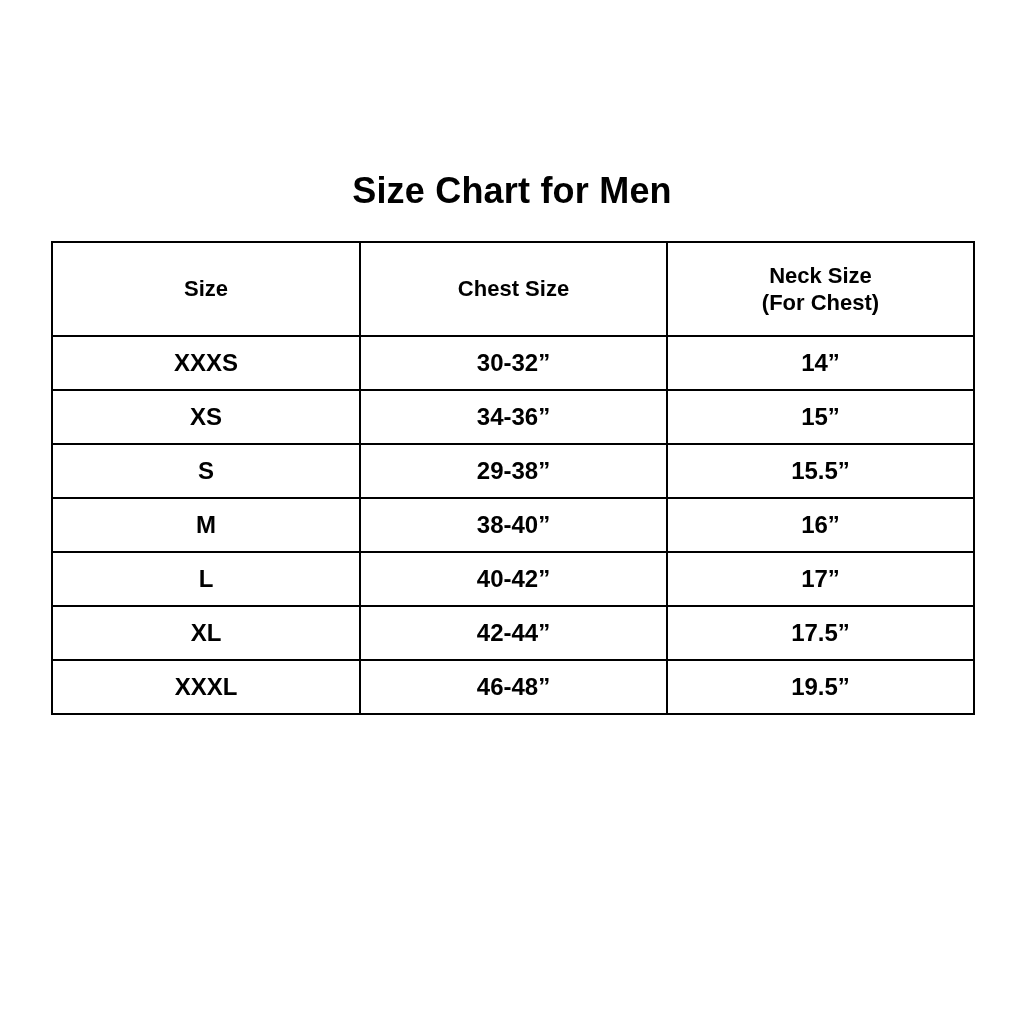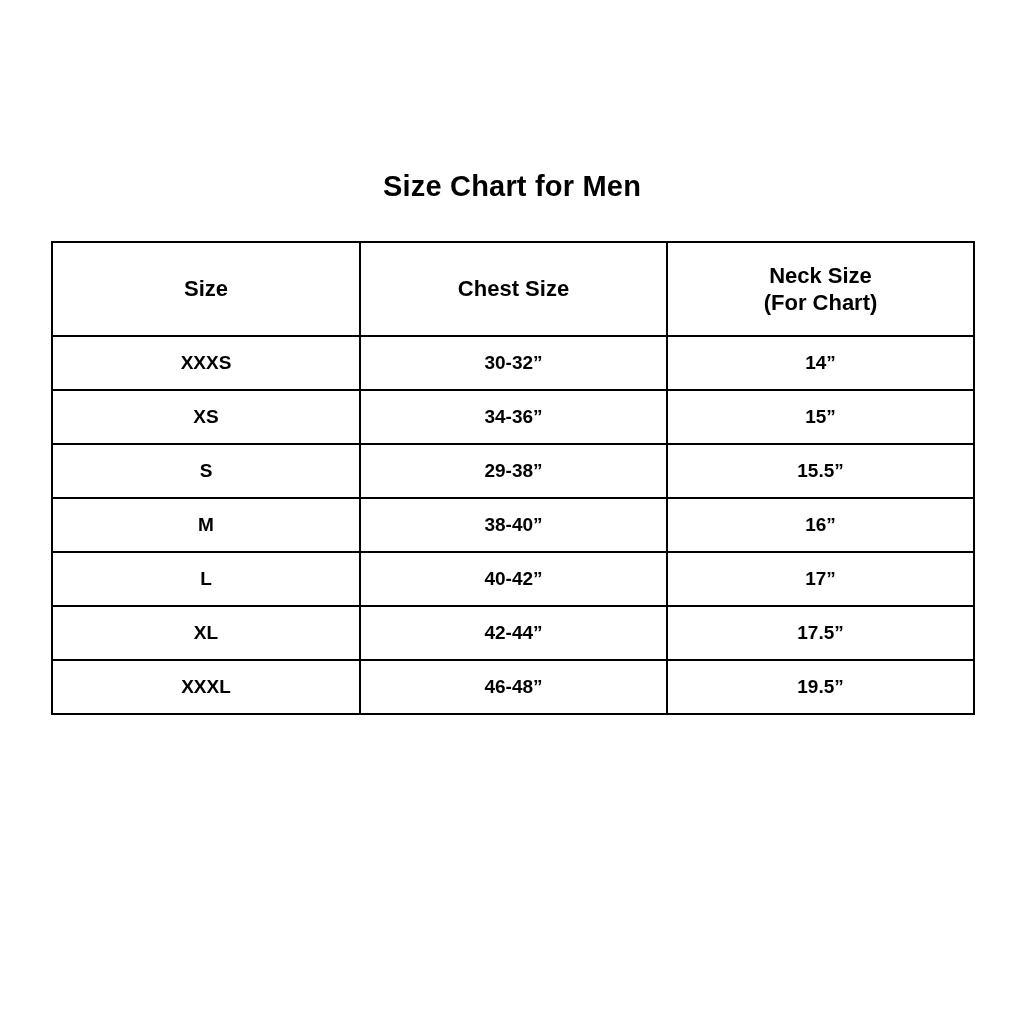--- a/index.html
+++ b/index.html
@@ -19,21 +19,21 @@
     width: 1024px;
     height: 1024px;
     box-sizing: border-box;
   }
   .chart-title {
     position: absolute;
     top: 170px;
     left: 0;
     width: 1024px;
     text-align: center;
-    font-size: 29px;
+    font-size: 36px;
     font-weight: bold;
     letter-spacing: 0.2px;
     color: #000000;
   }
   .size-table {
     position: absolute;
     top: 241px;
     left: 51px;
     width: 922px;
     border-collapse: collapse;
@@ -57,21 +57,21 @@
     line-height: 1.25;
     padding: 0 6px;
   }
   .size-table thead th .sub {
     display: block;
     font-size: 22px;
     font-weight: bold;
   }
   .size-table tbody td {
     height: 52px;
-    font-size: 19px;
+    font-size: 24px;
     padding: 0 6px;
   }
 </style>
 </head>
 <body>
 
 <div class="page">
 
   <div class="chart-title">Size Chart for Men</div>
 
@@ -84,21 +84,21 @@
     <thead>
       <tr>
         <th>
           <span>Size</span>
         </th>
         <th>
           <span>Chest Size</span>
         </th>
         <th>
           <span>Neck Size</span>
-          <span class="sub">(For Chart)</span>
+          <span class="sub">(For Chest)</span>
         </th>
       </tr>
     </thead>
     <tbody>
       <tr>
         <td>XXXS</td>
         <td>30-32”</td>
         <td>14”</td>
       </tr>
       <tr>

